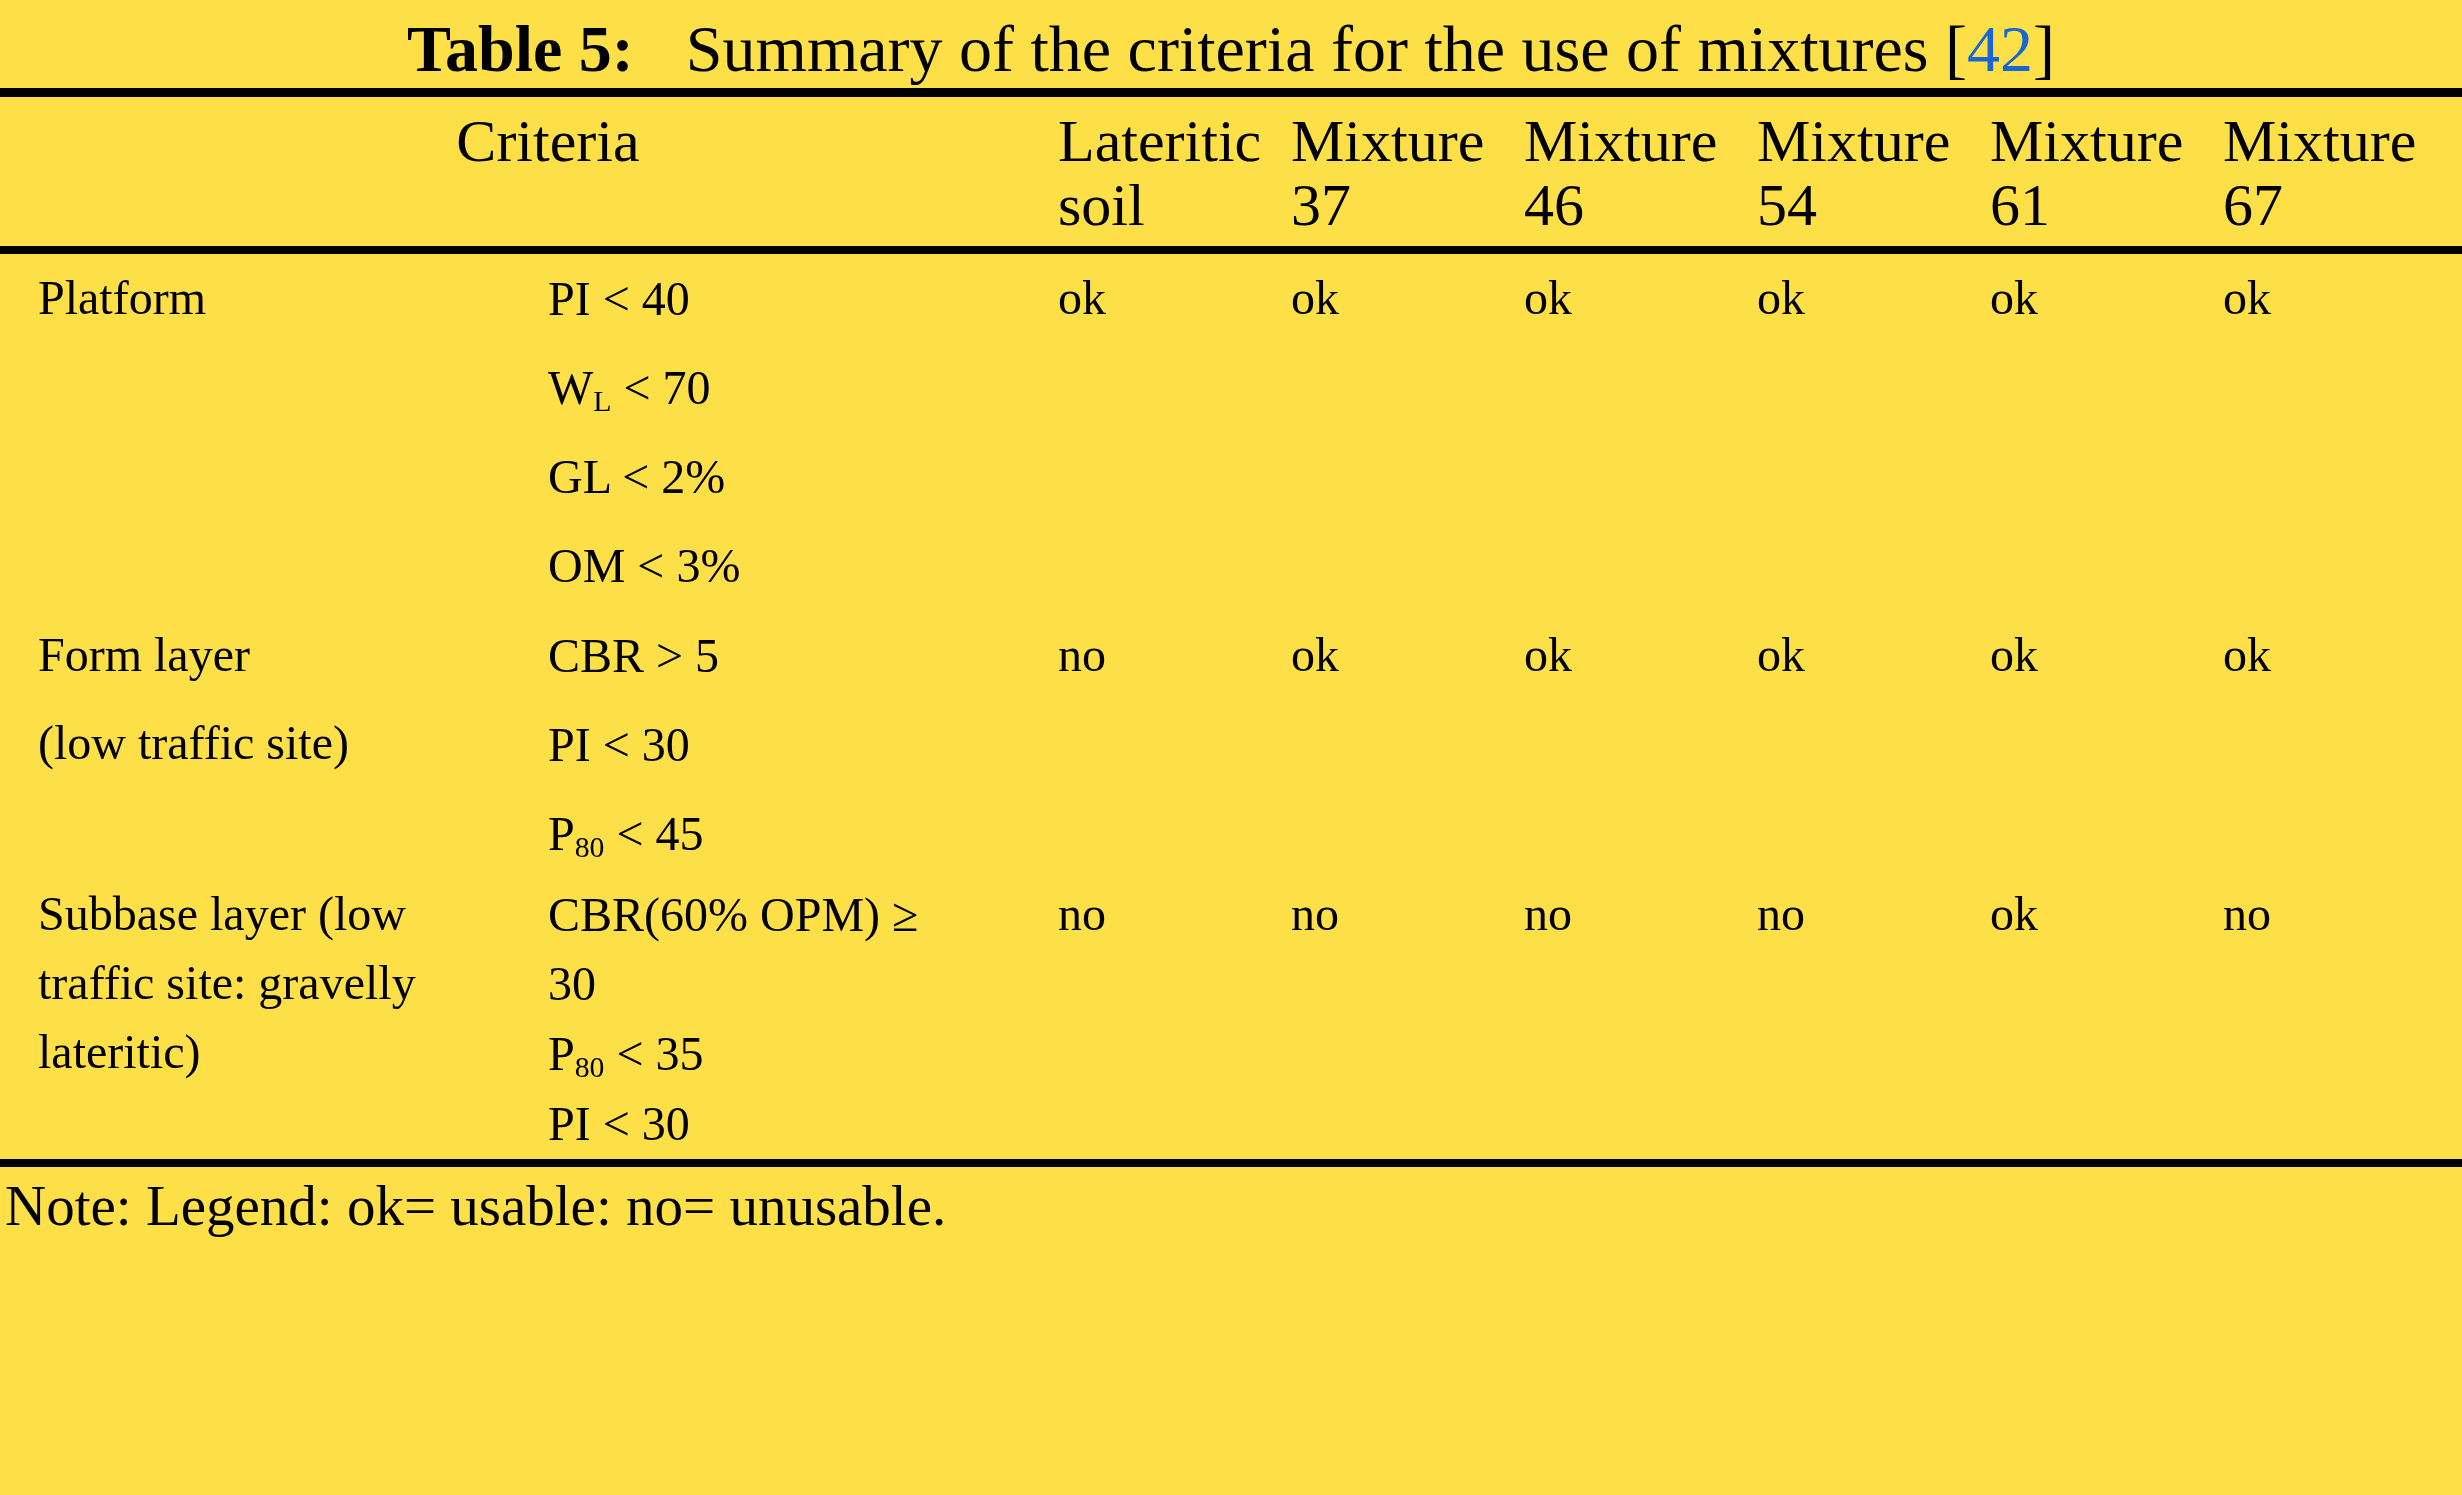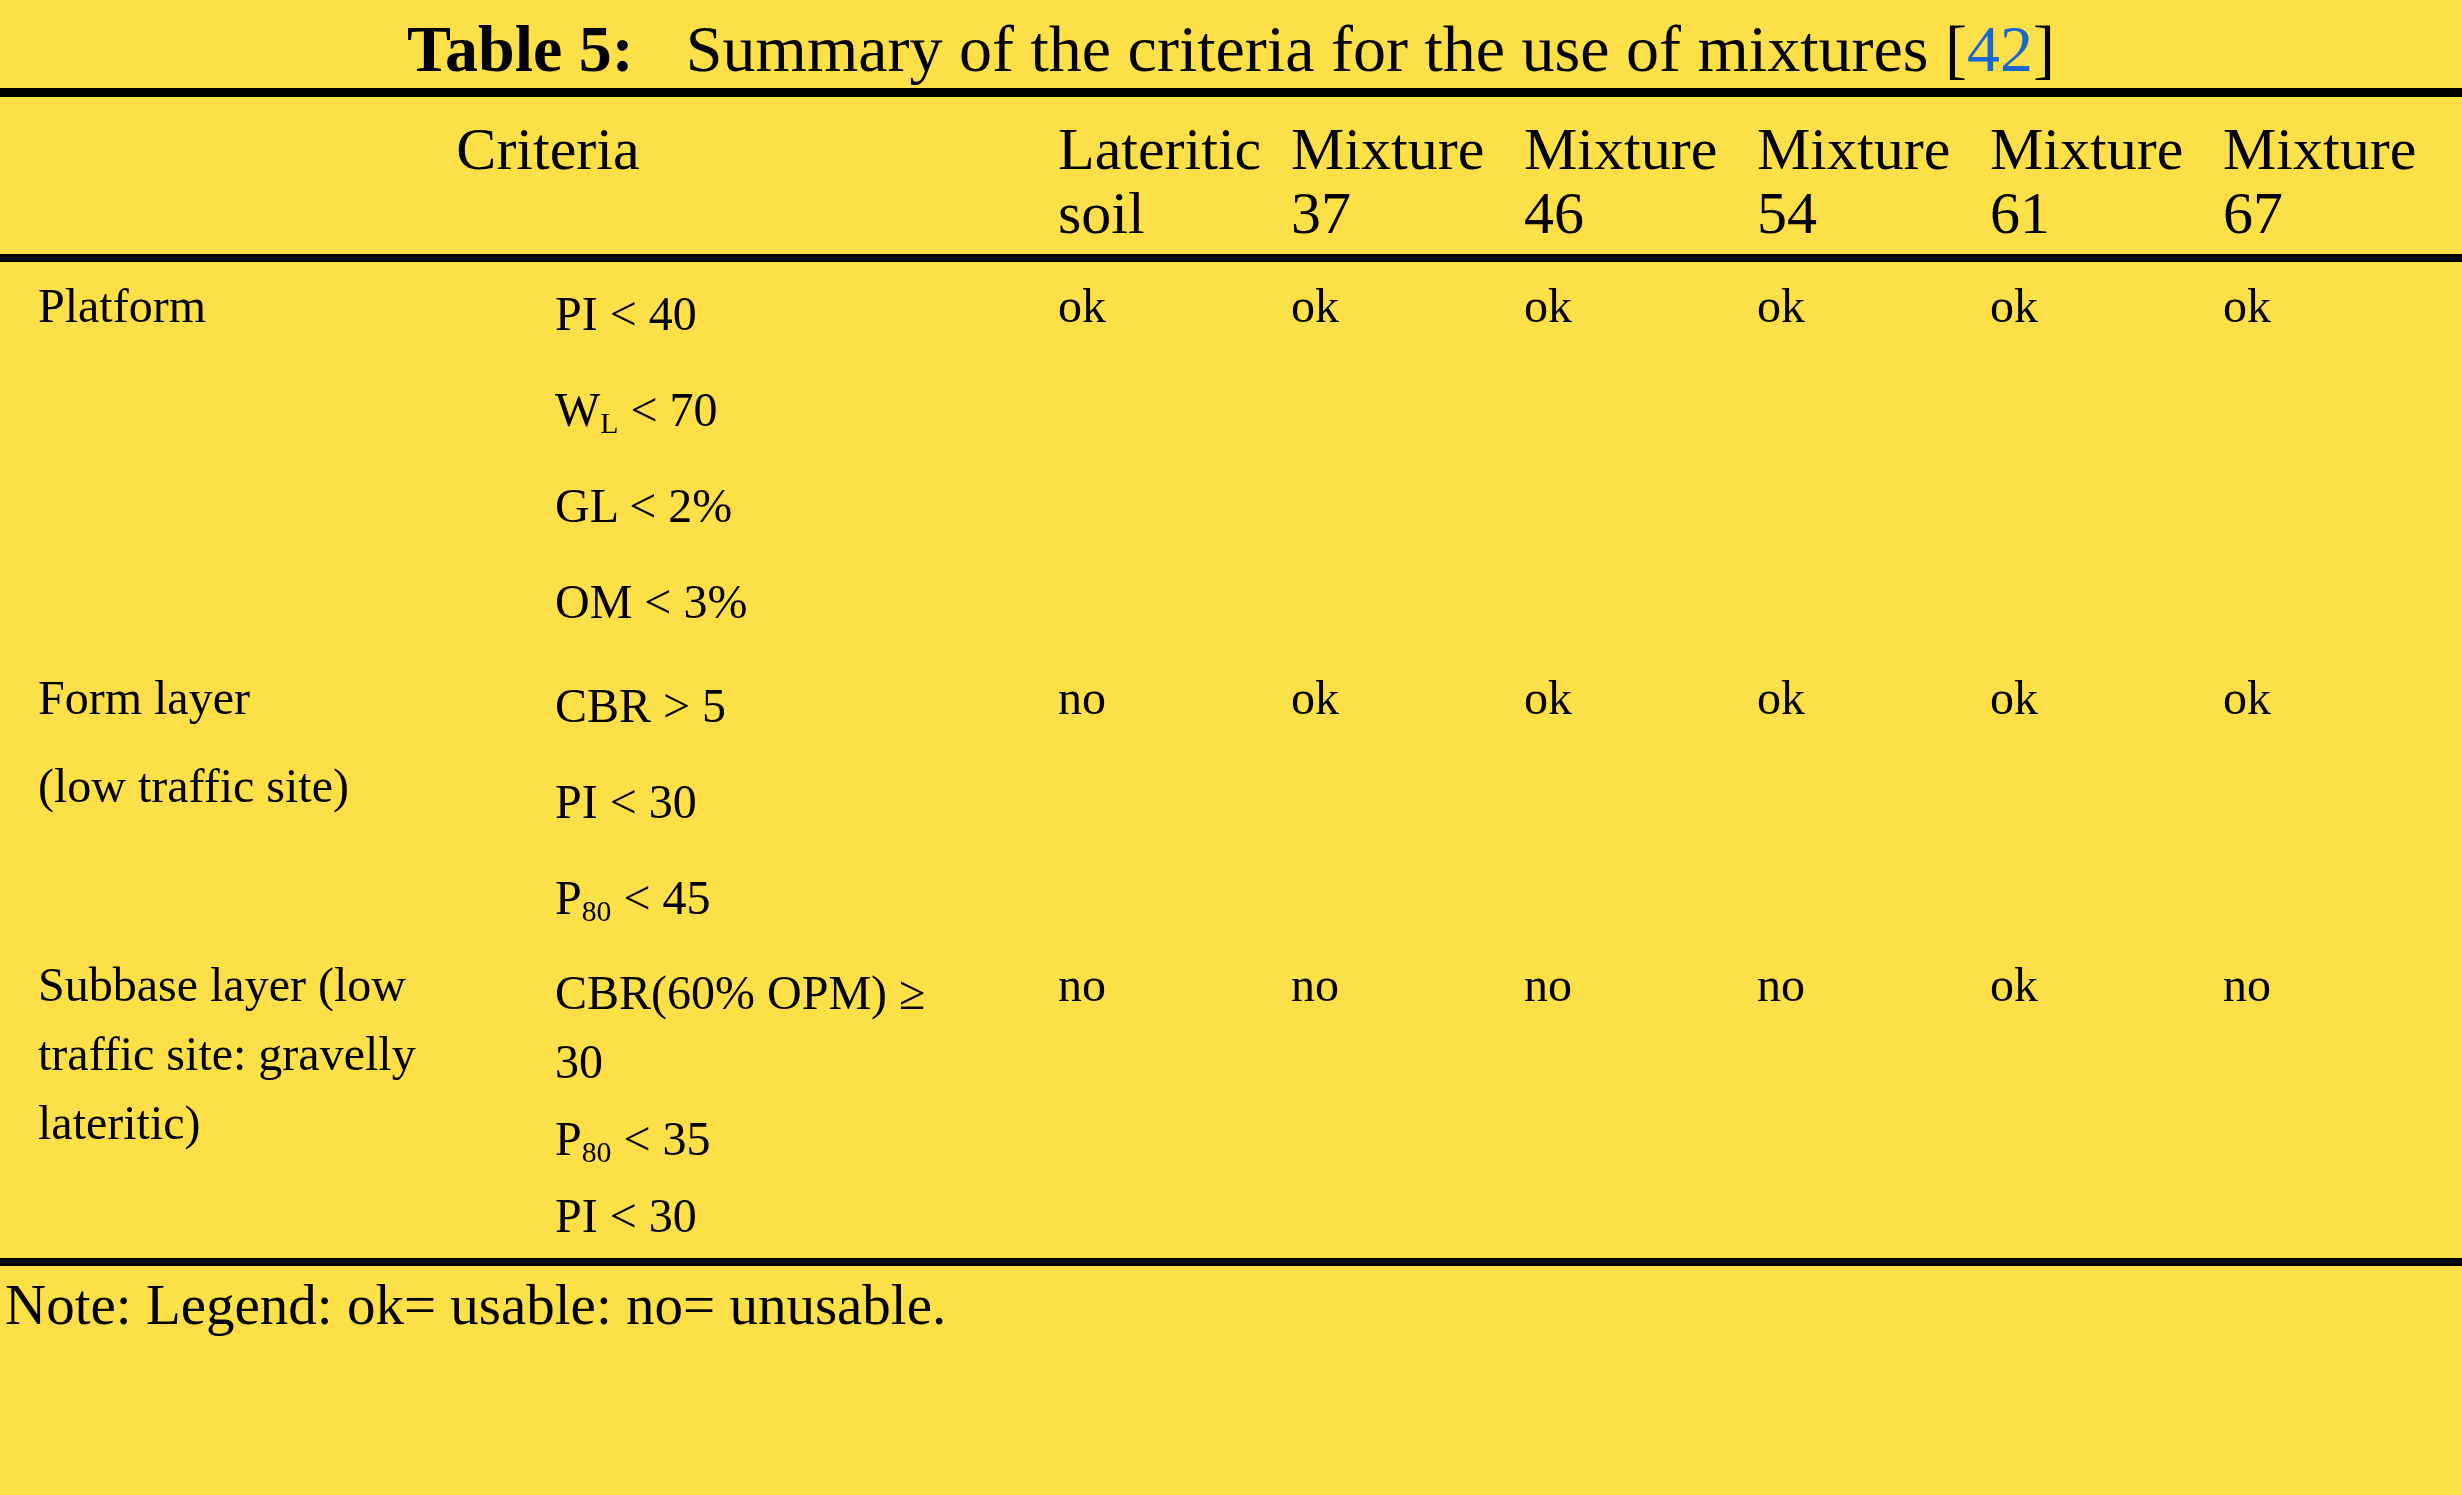--- a/index.html
+++ b/index.html
@@ -31,27 +31,27 @@
   .tgrid {
     display: grid;
     grid-template-columns: 509px 511px 233px 233px 233px 233px 233px 1fr;
     box-sizing: border-box;
     width: 2462px;
     padding-left: 38px;
     align-items: start;
   }
   .cell { white-space: nowrap; }
   
-  .header-row { padding-top: 20px; padding-bottom: 8.8px; font-size: 60px; line-height: 64px; }
+  .header-row { padding-top: 12px; padding-bottom: 8.8px; font-size: 60px; line-height: 64px; }
   .criteria-head { grid-column: 1 / 3; text-align: center; }
   
   .body-row { font-size: 48px; }
   .row-platform .cell, .row-form .cell { line-height: 88px; }
   .row-subbase .cell { line-height: 69px; }
-  .crit-par { margin: 8px; }
+  .crit-par { margin: 1px; }
   .crit-line, .label-line, .head-line { white-space: nowrap; }
   sub.subs { font-size: 0.62em; vertical-align: -0.22em; line-height: 0; }
   
   .note { margin-top: 3.8px; margin-left: 5px; font-size: 57px; line-height: 69px; white-space: nowrap; }
 </style>
 </head>
 <body>
 
 <div class="page">
 

